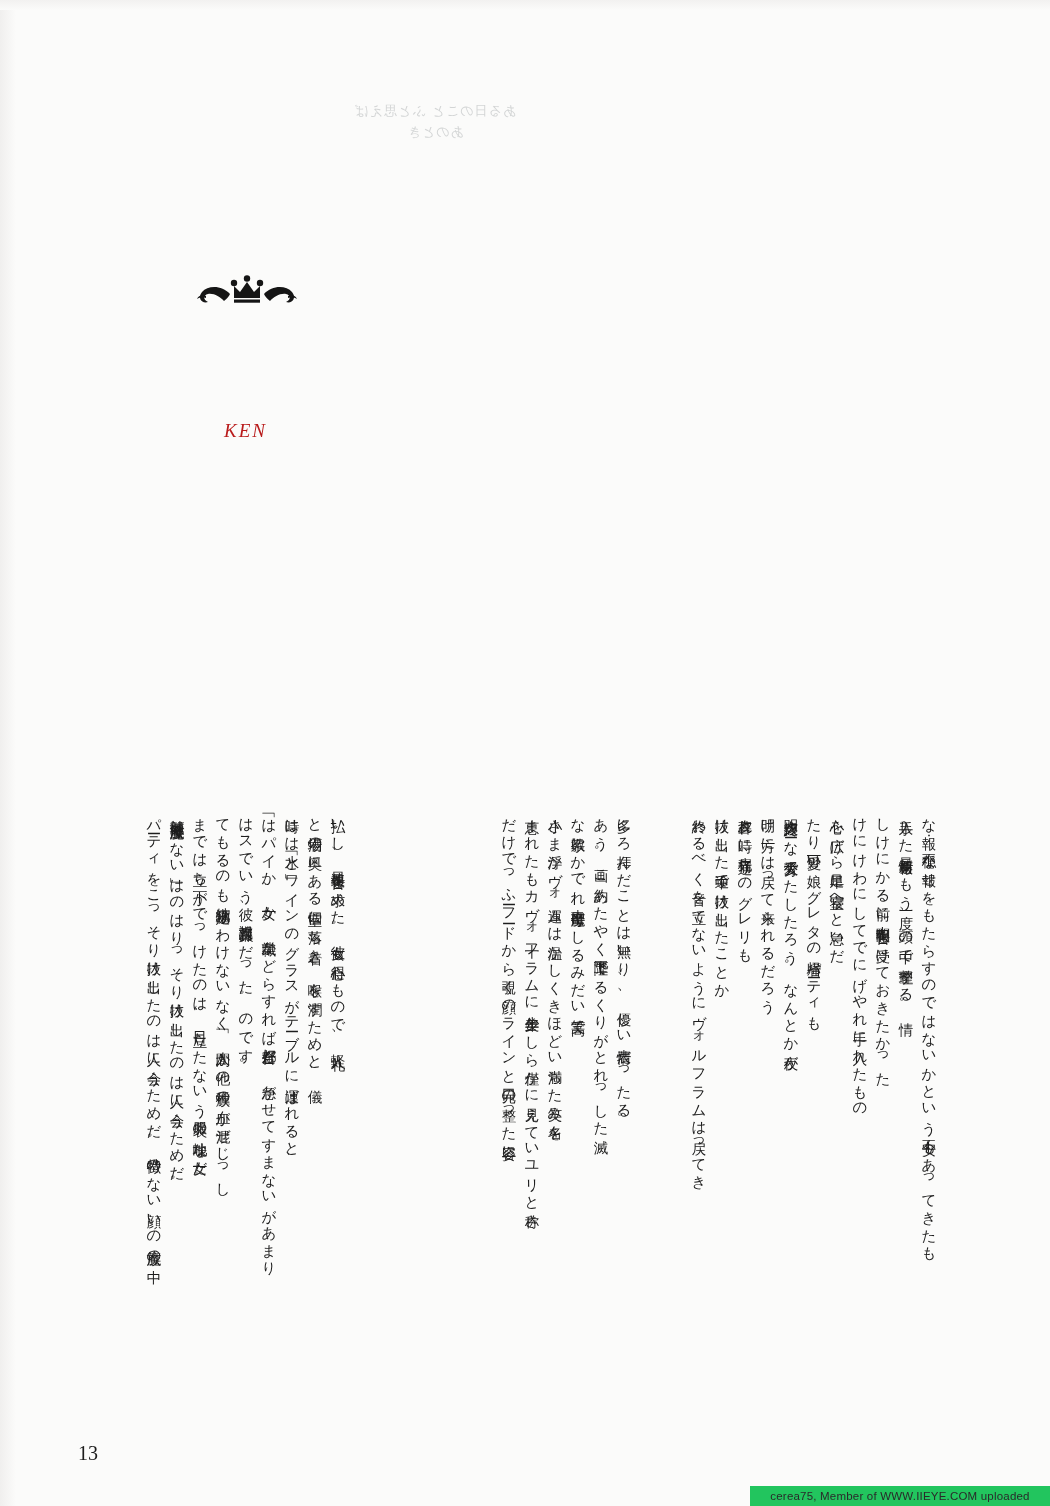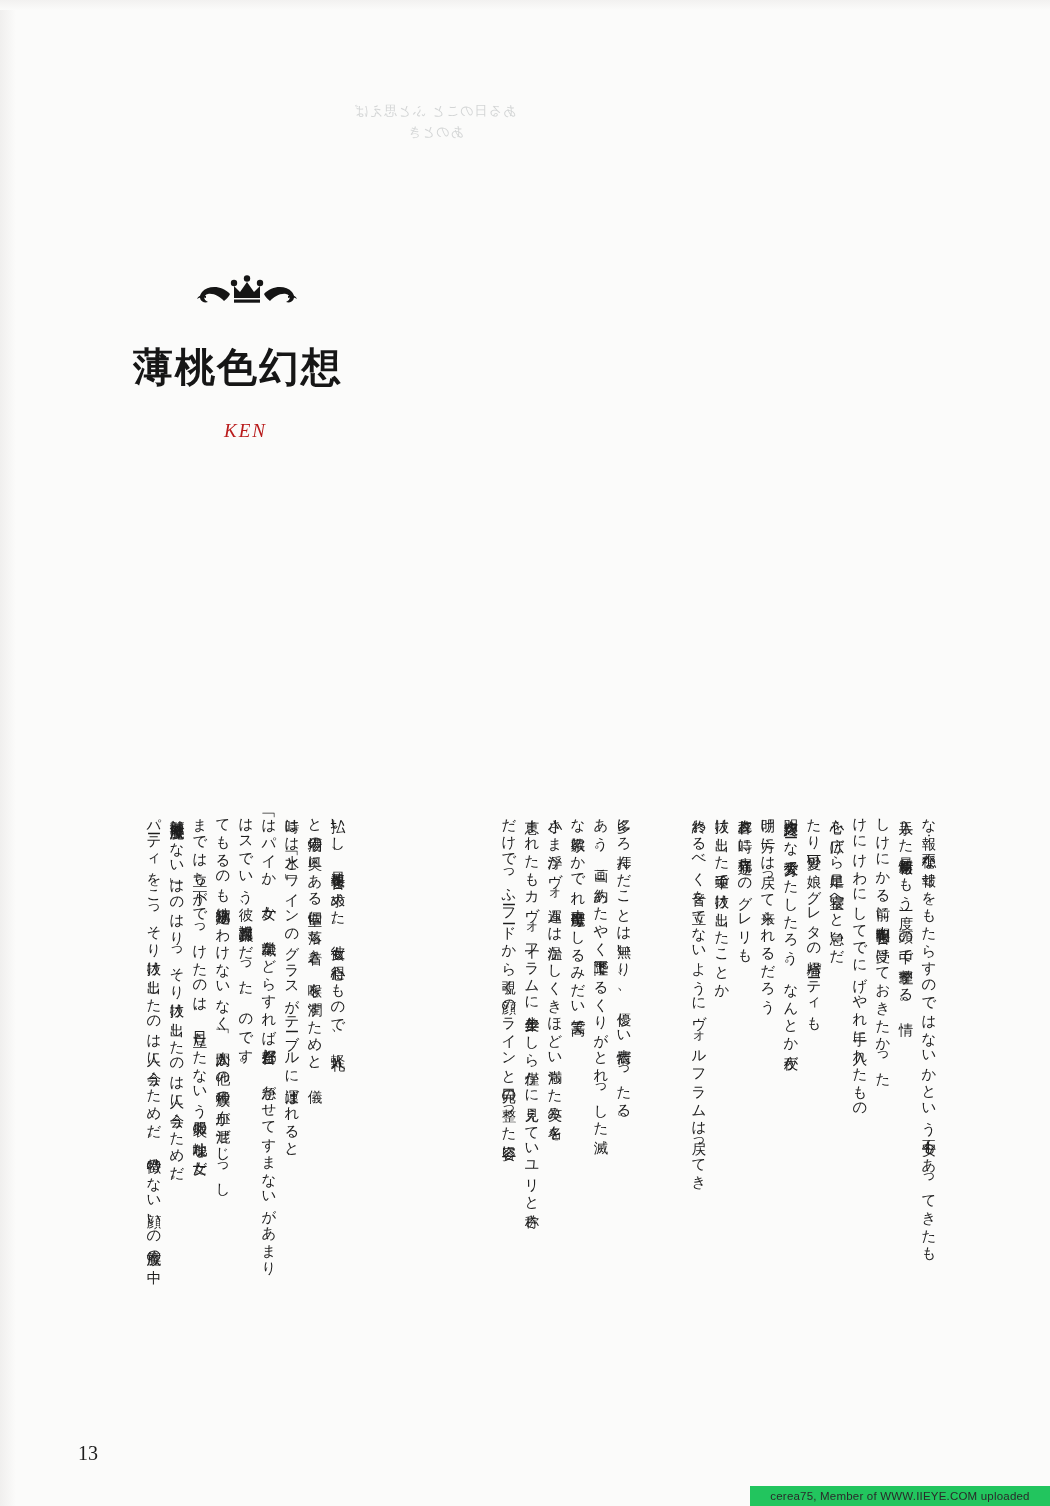--- a/index.html
+++ b/index.html
@@ -156,21 +156,20 @@
 
         <path d="M48 22 C40 13, 26 13, 20 20 C15 26, 20 32, 26 30 C21 28, 21 23, 26 22 C32 21, 38 25, 42 29 C45 27, 47 24, 48 22 Z"></path>
         <path d="M24 24 C20 22, 16 24, 15 27 C18 25, 21 25, 24 26 Z"></path>
 
         <path d="M82 22 C90 13, 104 13, 110 20 C115 26, 110 32, 104 30 C109 28, 109 23, 104 22 C98 21, 92 25, 88 29 C85 27, 83 24, 82 22 Z"></path>
         <path d="M106 24 C110 22, 114 24, 115 27 C112 25, 109 25, 106 26 Z"></path>
       </g>
     </svg>
   </div>
 
-  <div class="title">薄桃色幻想</div>
   <div class="author">KEN</div>
 
   <div class="body-area">
 
     <div class="block" id="block-1">
       <div class="col">払いし、早速報告を求めた。彼女も心得たもので、軽人礼</div>
       <div class="col">と酒場の奥にある個室に落ち着き、喉を潤すためと、儀</div>
       <div class="col">時はは水「と」ワインのグラスがテーブルに運ばれると、</div>
       <div class="col">「はパイか、女か、職業かどらすれば好都合だ。急がせてすまないがあまり</div>
       <div class="col">はスでいう彼、諜報部員おだった。のです。</div>

